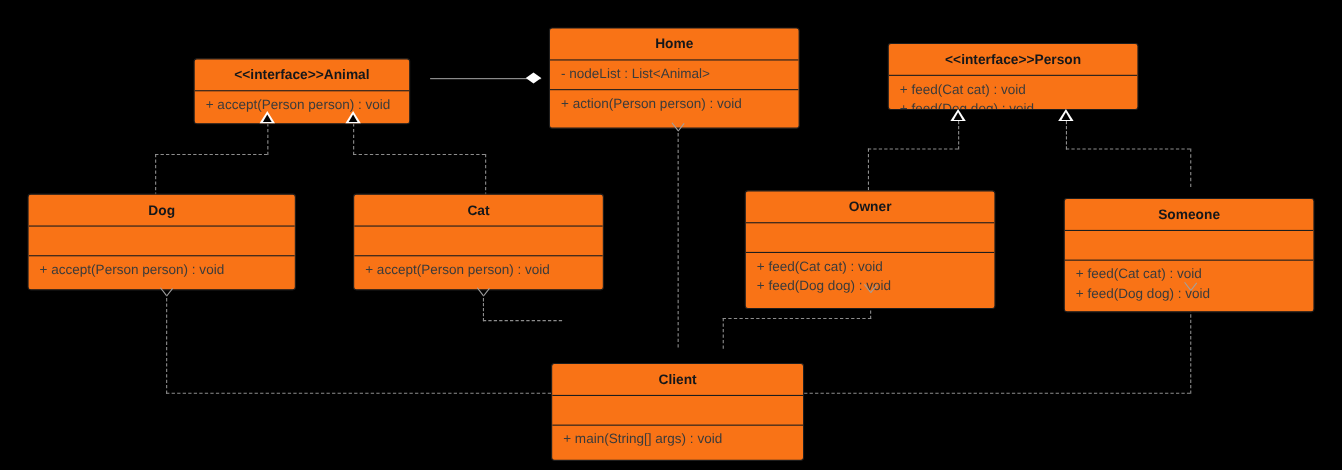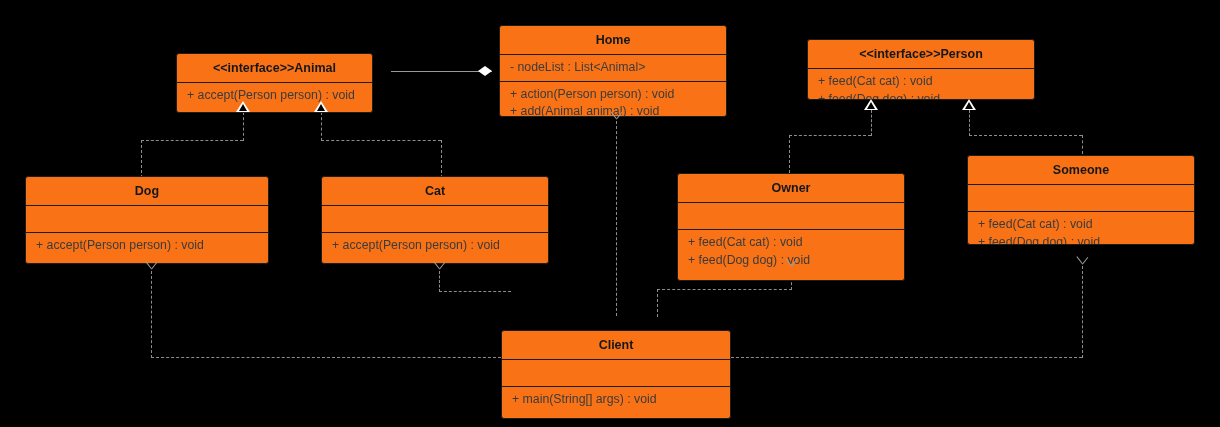--- a/index.html
+++ b/index.html
@@ -198,21 +198,20 @@
 
   <div class="uml-class" style="left:499px; top:25px; width:228px; height:92px;">
     <div class="uml-name">Home</div>
     <div class="uml-divider"></div>
     <div class="uml-compartment">
       <div class="uml-member">- nodeList : List&lt;Animal&gt;</div>
     </div>
     <div class="uml-divider"></div>
     <div class="uml-compartment">
       <div class="uml-member">+ action(Person person) : void</div>
-      <div class="uml-member">+ add(Animal animal) : void</div>
     </div>
   </div>
 
   <div class="uml-class" style="left:807px; top:39px; width:228px; height:61px;">
     <div class="uml-name">&lt;&lt;interface&gt;&gt;Person</div>
     <div class="uml-divider"></div>
     <div class="uml-compartment">
       <div class="uml-member">+ feed(Cat cat) : void</div>
       <div class="uml-member">+ feed(Dog dog) : void</div>
     </div>
@@ -242,21 +241,21 @@
     <div class="uml-name">Owner</div>
     <div class="uml-divider"></div>
     <div class="uml-compartment empty"></div>
     <div class="uml-divider"></div>
     <div class="uml-compartment">
       <div class="uml-member">+ feed(Cat cat) : void</div>
       <div class="uml-member">+ feed(Dog dog) : void</div>
     </div>
   </div>
 
-  <div class="uml-class" style="left:967px; top:155px; width:228px; height:90px;">
+  <div class="uml-class" style="left:967px; top:180px; width:228px; height:104px;">
     <div class="uml-name">Someone</div>
     <div class="uml-divider"></div>
     <div class="uml-compartment empty"></div>
     <div class="uml-divider"></div>
     <div class="uml-compartment">
       <div class="uml-member">+ feed(Cat cat) : void</div>
       <div class="uml-member">+ feed(Dog dog) : void</div>
     </div>
   </div>
 

